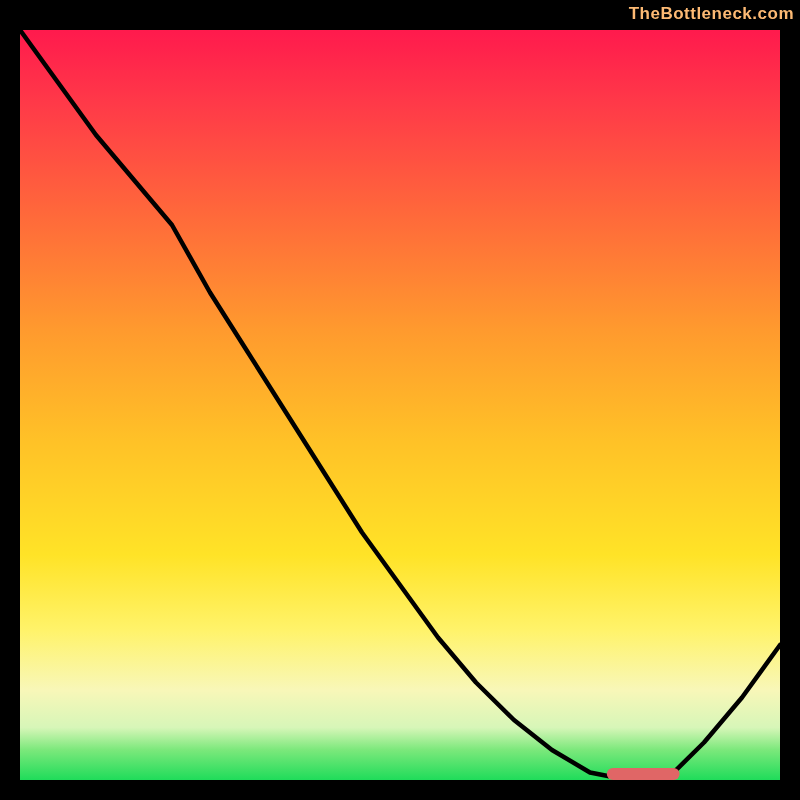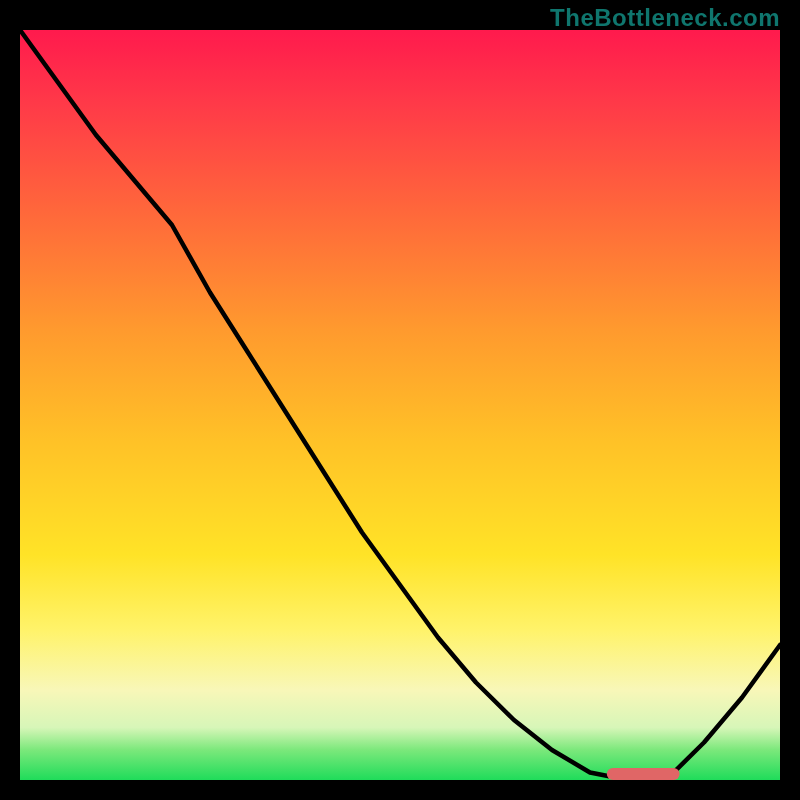--- a/index.html
+++ b/index.html
@@ -41,23 +41,23 @@
   }
   .curve {
     position: absolute;
     inset: 0;
     width: 100%;
     height: 100%;
   }
   .watermark {
     position: absolute;
     top: 4px;
-    right: 20px;
-    color: #0f766e;
-    font-size: 24px;
+    right: 6px;
+    color: #fdba74;
+    font-size: 17px;
     font-weight: 600;
     letter-spacing: 0.5px;
   }
 </style>
 </head>
 <body>
 
 <div class="frame">
 
   <span class="watermark">TheBottleneck.com</span>

